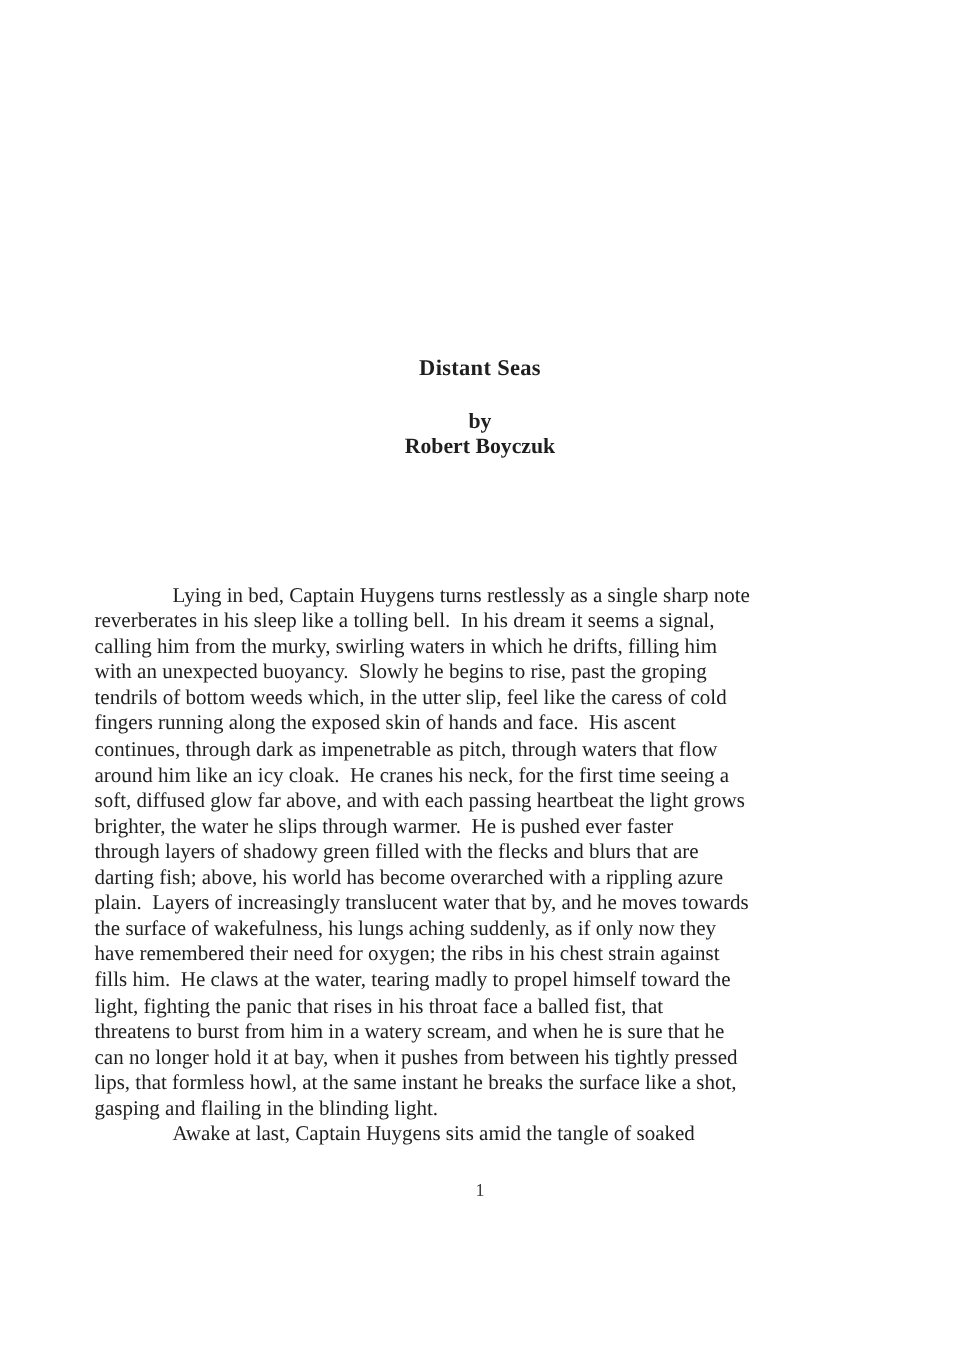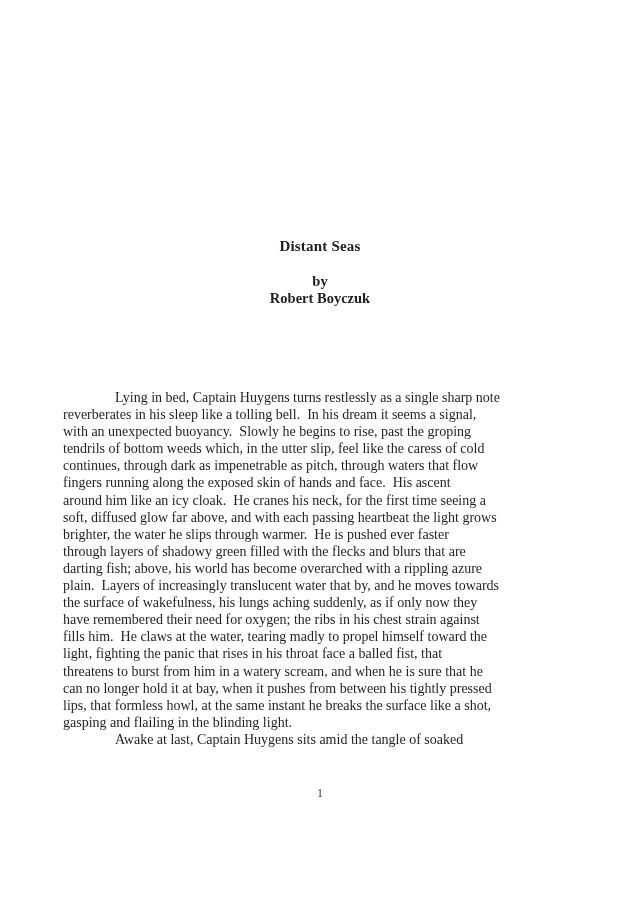--- a/index.html
+++ b/index.html
@@ -70,24 +70,25 @@
     <div class="title">Distant Seas</div>
     <div class="byline-block">
       <div>by</div>
       <div>Robert Boyczuk</div>
     </div>
   </div>
 
   <div class="body-text">
       <div class="text-line indent">Lying in bed, Captain Huygens turns restlessly as a single sharp note</div>
       <div class="text-line">reverberates in his sleep like a tolling bell.  In his dream it seems a signal,</div>
+      <div class="text-line">calling him from the murky, swirling waters in which he drifts, filling him</div>
       <div class="text-line">with an unexpected buoyancy.  Slowly he begins to rise, past the groping</div>
       <div class="text-line">tendrils of bottom weeds which, in the utter slip, feel like the caress of cold</div>
+      <div class="text-line">fingers running along the exposed skin of hands and face.  His ascent</div>
       <div class="text-line">continues, through dark as impenetrable as pitch, through waters that flow</div>
-      <div class="text-line">fingers running along the exposed skin of hands and face.  His ascent</div>
       <div class="text-line">around him like an icy cloak.  He cranes his neck, for the first time seeing a</div>
       <div class="text-line">soft, diffused glow far above, and with each passing heartbeat the light grows</div>
       <div class="text-line">brighter, the water he slips through warmer.  He is pushed ever faster</div>
       <div class="text-line">through layers of shadowy green filled with the flecks and blurs that are</div>
       <div class="text-line">darting fish; above, his world has become overarched with a rippling azure</div>
       <div class="text-line">plain.  Layers of increasingly translucent water that by, and he moves towards</div>
       <div class="text-line">the surface of wakefulness, his lungs aching suddenly, as if only now they</div>
       <div class="text-line">have remembered their need for oxygen; the ribs in his chest strain against</div>
       <div class="text-line">fills him.  He claws at the water, tearing madly to propel himself toward the</div>
       <div class="text-line">light, fighting the panic that rises in his throat face a balled fist, that</div>

